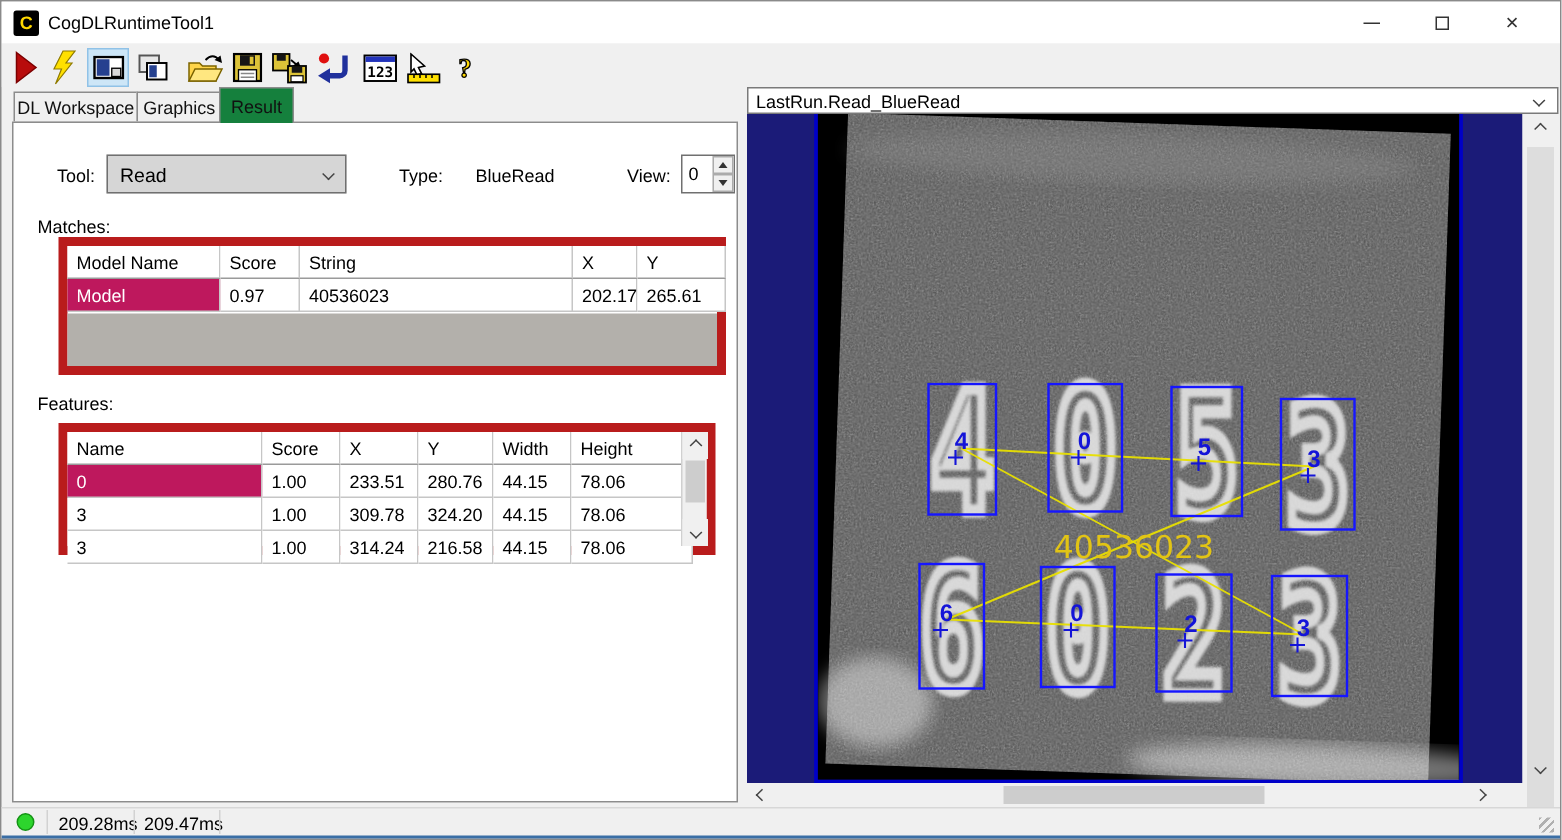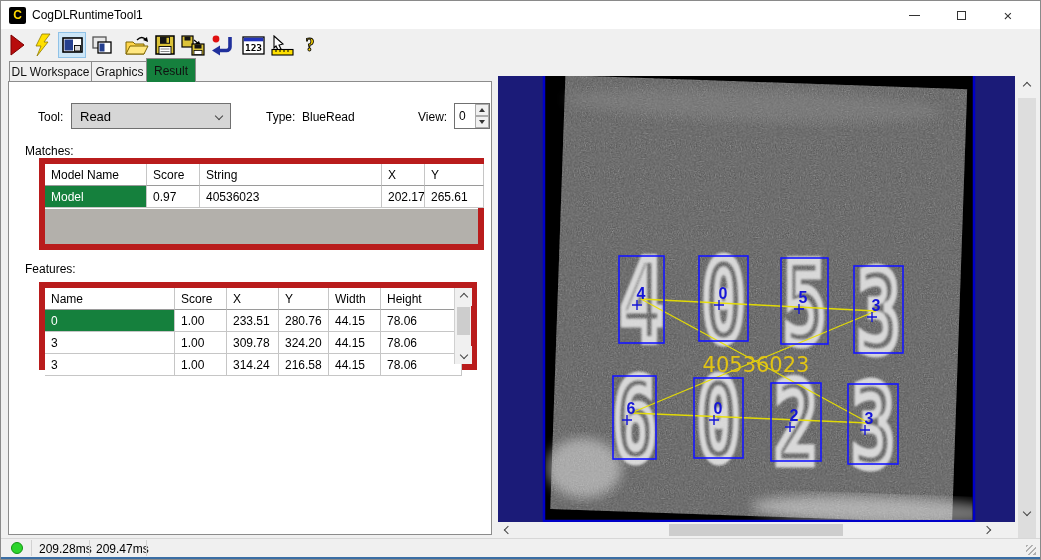--- a/index.html
+++ b/index.html
@@ -49,21 +49,21 @@
   .tri-down{width:0;height:0;border-left:3.5px solid transparent;border-right:3.5px solid transparent;border-top:4.5px solid #333;}
 
   
   .dtable{position:absolute;border:6px solid #b91c1c;background:#fff;z-index:2;}
   .trow{display:grid;}
   .m-grid{grid-template-columns:102px 53px 182px 43px 59px;}
   .f-grid{grid-template-columns:130px 52px 52px 50px 52px 81px;text-align:right;}
   .hcell,.tcell{font-size:12px;color:#000;padding-left:6px;display:flex;align-items:center;
                 border-right:1px solid #c6c6c6;border-bottom:1px solid #c6c6c6;height:22px;background:#fff;}
   .hcell{border-bottom:1px solid #9a9a9a;}
-  .tcell.selcell{background:#15803d;color:#fff;}
+  .tcell.selcell{background:#be185d;color:#fff;}
   .tfill{position:absolute;left:0;right:0;bottom:0;background:#b3b0ab;}
   .fscroll{position:absolute;right:0;top:0;width:17px;height:100%;background:#f0f0f0;border-left:1px solid #d0d0d0;}
   .fsbtn{position:absolute;left:0;width:17px;height:18px;display:flex;align-items:center;justify-content:center;background:#f0f0f0;}
   .fsthumb{position:absolute;left:2px;top:19px;width:13px;height:28px;background:#cdcdcd;}
 
   
   .rcombo{position:absolute;left:497px;top:57px;width:541px;height:18px;background:#fff;border:1px solid #7a7a7a;z-index:2;}
   .rcombo .ctext{position:absolute;left:5px;top:2px;font-size:12px;}
   .rcombo .cchv{position:absolute;right:9px;top:5px;}
   .display{position:absolute;left:497px;top:75px;width:517px;height:446px;background:#1b1b78;overflow:hidden;z-index:2;}
@@ -204,21 +204,21 @@
     </div>
 
   <div class="tabpage"></div>
 
   <div class="lbl" style="left:37px;top:109px;">Tool:</div>
   <div class="combo">
     <span class="ctext">Read</span>
     <span class="cchv chv down"></span>
   </div>
   <div class="lbl" style="left:265px;top:109px;">Type:</div>
-  <div class="lbl" style="left:301px;top:109px;">BlueRead</div>
+  <div class="lbl" style="left:316px;top:109px;">BlueRead</div>
   <div class="lbl" style="left:417px;top:109px;">View:</div>
   <div class="spinner">
     <span class="spinval">0</span>
     <span class="spinbtns">
       <span class="spinbtn" style="top:0;">
           <span class="tri-up"></span>
         </span>
       <span class="spinbtn" style="top:12px;">
           <span class="tri-down"></span>
         </span>
@@ -286,20 +286,24 @@
       <span class="fsbtn" style="top:0;">
           <span class="chv up"></span>
         </span>
       <span class="fsthumb"></span>
       <span class="fsbtn" style="bottom:0;top:auto;">
           <span class="chv down"></span>
         </span>
     </div>
   </div>
 
+  <div class="rcombo">
+    <span class="ctext">LastRun.Read_BlueRead</span>
+    <span class="cchv chv down"></span>
+  </div>
 
   <div class="display">
     <svg id="disp-svg" width="517" height="446" viewBox="0 0 517 446">
       <defs>
         <filter id="grain" x="0" y="0" width="100%" height="100%">
           <feTurbulence type="fractalNoise" baseFrequency="0.8" numOctaves="2" seed="7" stitchTiles="stitch"></feTurbulence>
           <feColorMatrix type="saturate" values="0"></feColorMatrix>
         </filter>
         <filter id="blur1">
             <feGaussianBlur stdDeviation="1.2"></feGaussianBlur>

